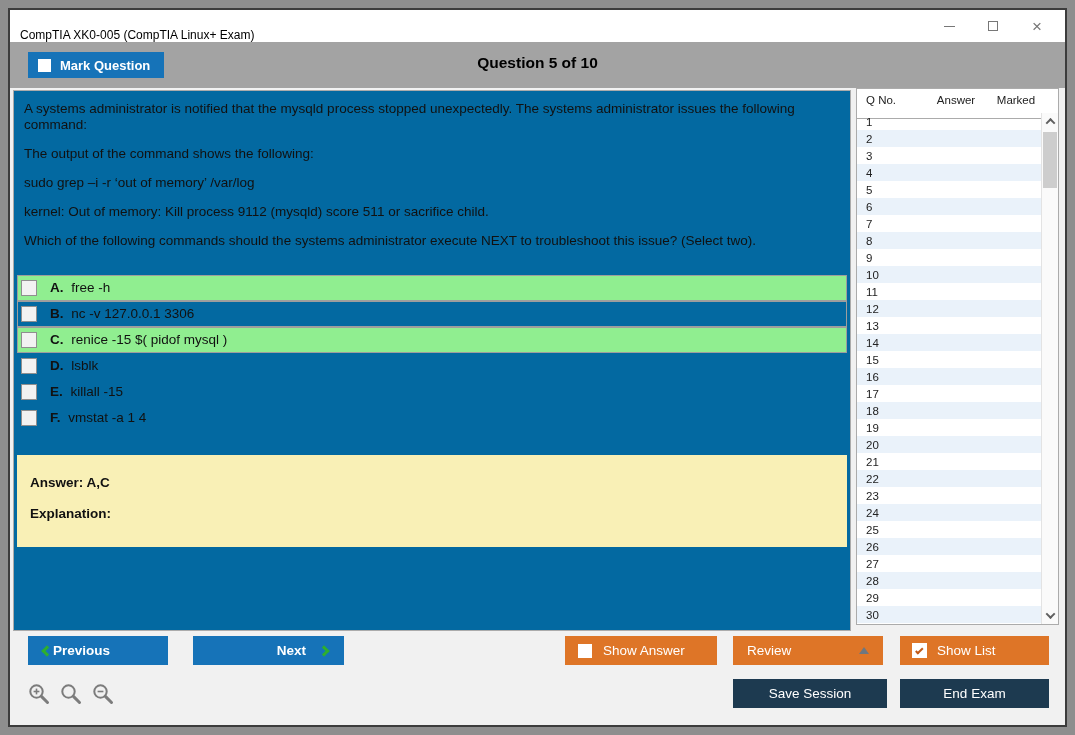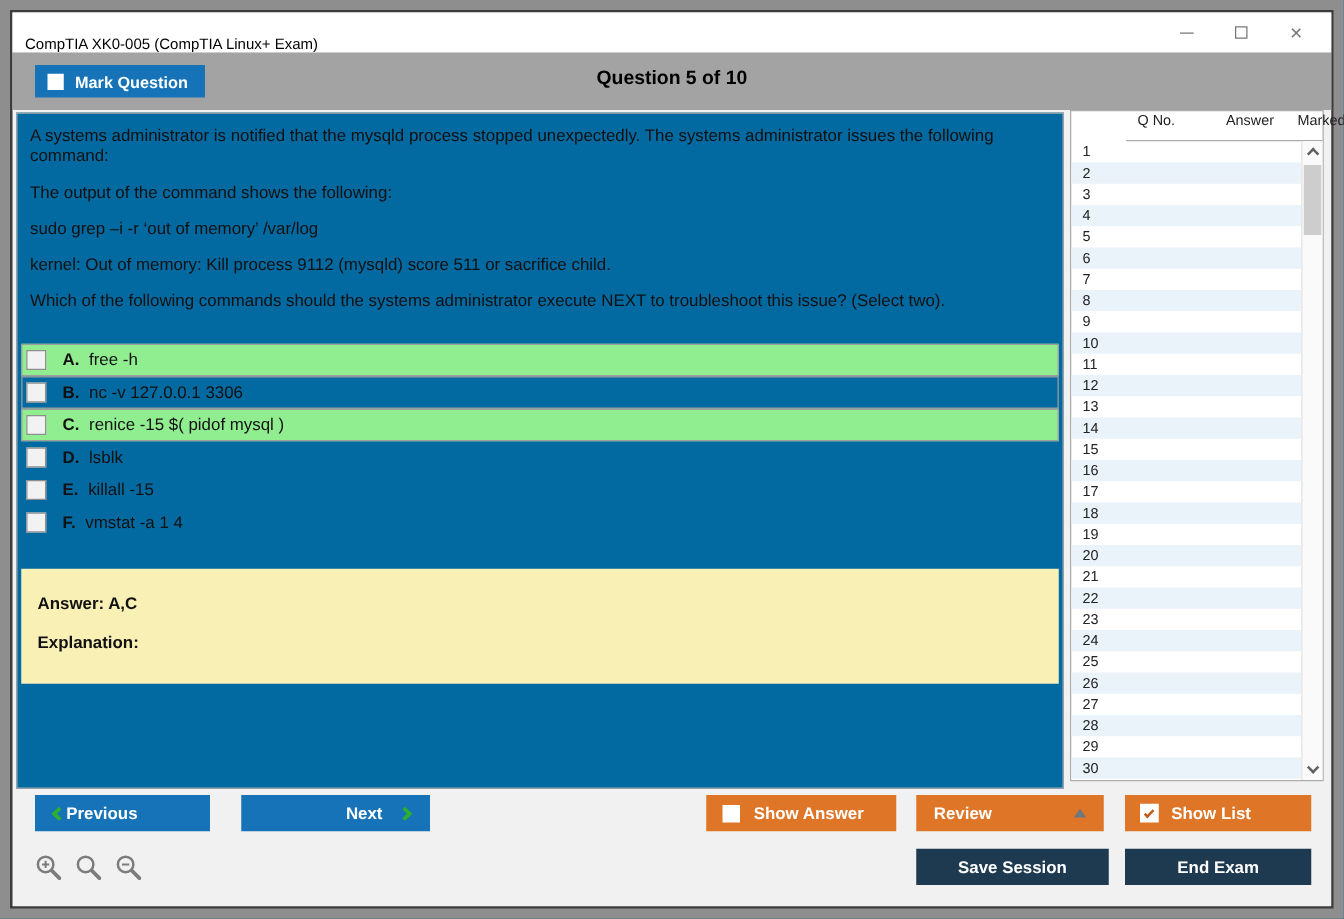--- a/index.html
+++ b/index.html
@@ -61,45 +61,44 @@
     margin:24px 3px 0 3px; height:92px; background:#F9F0B6;
     padding:20px 0 0 13px;
   }
   .answer-box div { font-weight:bold; font-size:13.5px; color:#111; margin-bottom:16px; }
   
   .listpanel {
     position:absolute; left:846px; top:78px; width:203px; height:537px;
     background:#fff; border:1px solid #ABABAB;
   }
   .list-header {
-    height:24px; display:grid; grid-template-columns:52px 76px 1fr;
+    height:30px; display:grid; grid-template-columns:52px 76px 1fr;
     align-items:center; padding:0 20px 8px 9px; font-size:11.5px; color:#222;
     border-bottom:1px solid #ABABAB;
-    margin-left:44px;
   }
   .list-header span:nth-child(2){ text-align:center; }
   .list-header span:nth-child(3){ text-align:center; }
   .list-body { position:absolute; left:0; top:24px; bottom:0; right:17px; overflow:hidden; }
   .qrow {
     height:17px; display:grid; grid-template-columns:52px 76px 1fr;
     align-items:center; padding-left:9px; font-size:11.5px; color:#222; cursor:pointer;
   }
   .qrow:nth-child(even){ background:#EAF2FA; }
   .list-scrollbar {
     position:absolute; right:0; top:24px; bottom:0; width:17px; background:#FAFAFA;
     border-left:1px solid #E3E3E3;
   }
   .sb-btn { position:absolute; left:0; width:16px; height:17px; display:flex; align-items:center; justify-content:center; }
   .sb-btn.up { top:0; } .sb-btn.down { bottom:0; }
   .sc { width:7px; height:7px; border-top:2px solid #606060; border-right:2px solid #606060; display:block; }
   .sc.up { transform:rotate(-45deg) translate(-1px,1px); }
   .sc.down { transform:rotate(135deg) translate(-1px,1px); }
   .sb-thumb { position:absolute; left:1px; top:19px; width:14px; height:56px; background:#CDCDCD; }
   
-  .btn { position:absolute; height:29px; display:flex; align-items:center; color:#fff; cursor:pointer; font-size:13.5px;font-weight:bold; }
+  .btn { position:absolute; height:29px; display:flex; align-items:center; color:#fff; cursor:pointer; font-size:13.5px; }
   .btn-blue  { background:#1673B8; font-weight:bold; }
   .btn-orange{ background:#DE7527; }
   .btn-navy  { background:#1D3A50; justify-content:center; }
   .prev-btn { left:18px;  top:626px; width:140px; padding-left:15px; gap:2px; }
   .next-btn { left:183px; top:626px; width:151px; justify-content:flex-end; padding-right:16px; gap:14px; }
   .chev { width:8px; height:8px; display:inline-block; flex:0 0 auto; }
   .chev.left  { border-left:3px solid #2EAF2E; border-bottom:3px solid #2EAF2E; transform:rotate(45deg); }
   .chev.right { border-right:3px solid #2EAF2E; border-top:3px solid #2EAF2E; transform:rotate(45deg); }
   .show-answer-btn { left:555px; top:626px; width:152px; padding-left:13px; gap:11px; }
   .review-btn      { left:723px; top:626px; width:150px; padding:0 14px; justify-content:space-between; }

